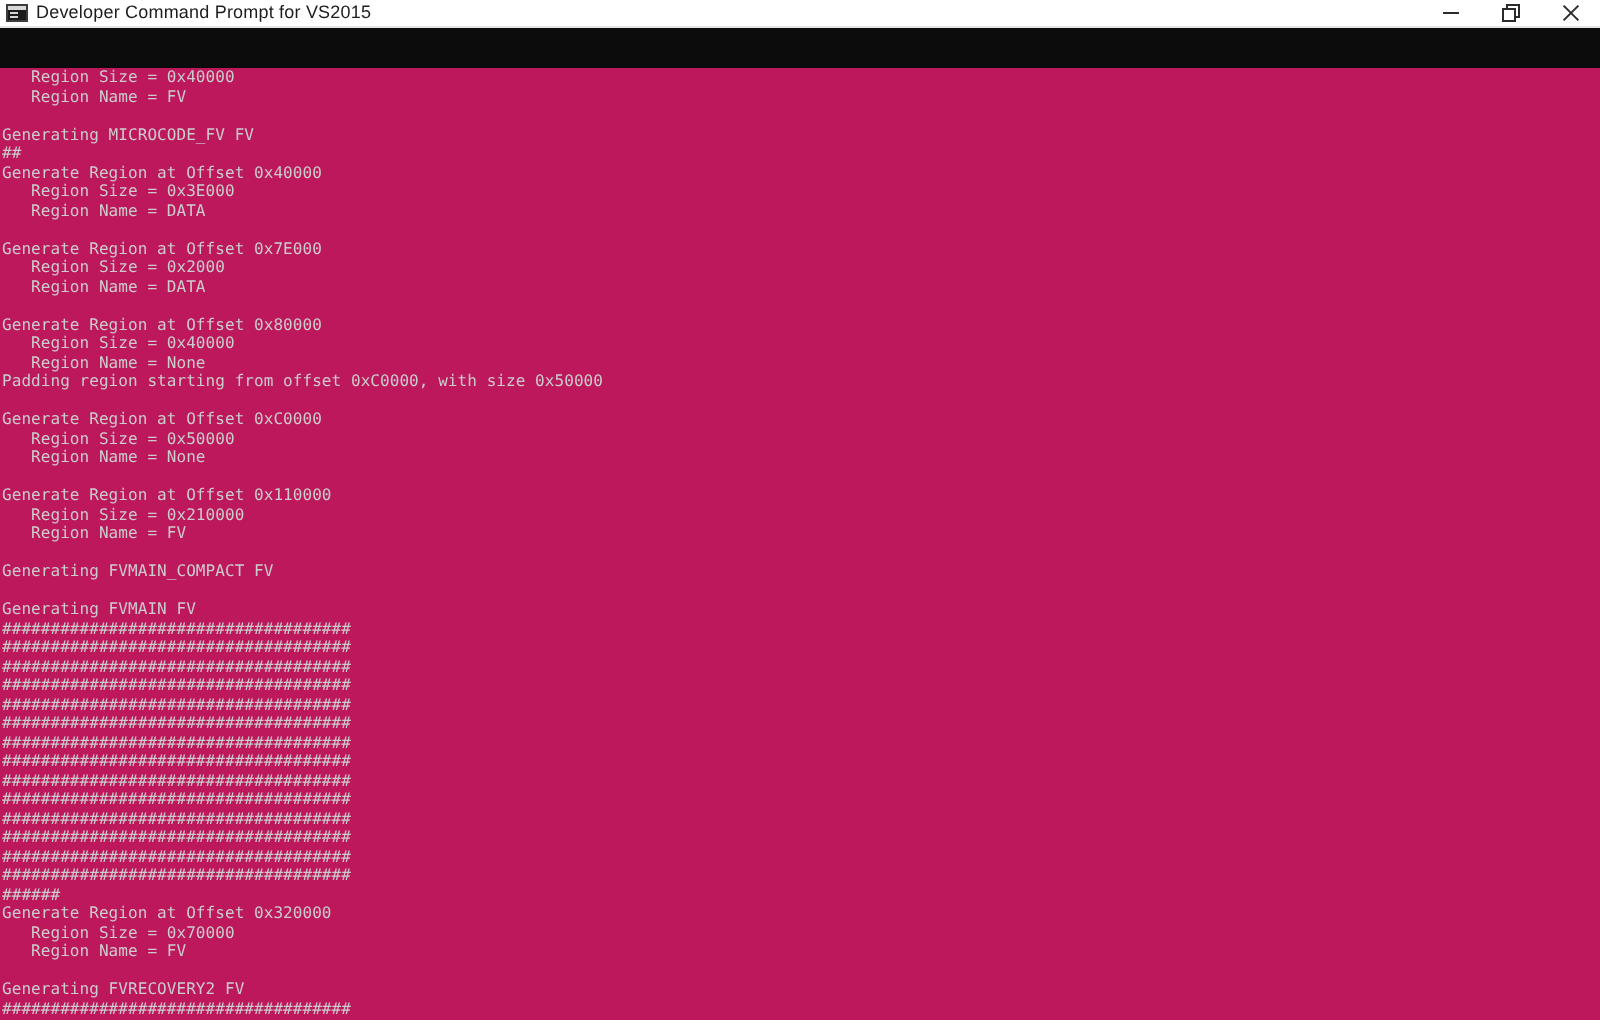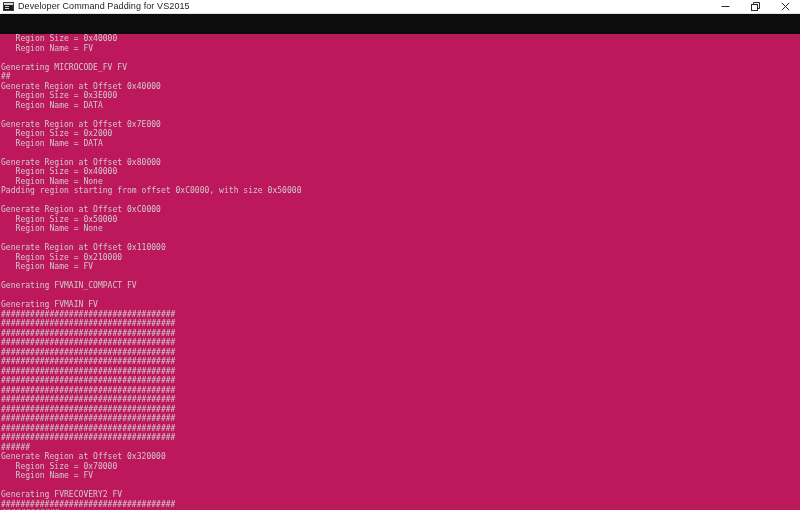--- a/index.html
+++ b/index.html
@@ -110,21 +110,21 @@
     -webkit-font-smoothing: none;
   }
 </style>
 </head>
 <body>
 
 <div id="app">
 
   <div class="titlebar">
     <span class="tb-icon"></span>
-    <span class="tb-title">Developer Command Padding for VS2015</span>
+    <span class="tb-title">Developer Command Prompt for VS2015</span>
     <div class="tb-buttons">
       <div class="tb-btn">
         <svg width="11" height="11" viewBox="0 0 11 11" aria-hidden="true">
           <line x1="1.5" y1="5.5" x2="9.5" y2="5.5" stroke="#2b2b2b" stroke-width="1"></line>
         </svg>
       </div>
       <div class="tb-btn">
         <svg width="11" height="11" viewBox="0 0 11 11" aria-hidden="true">
           <rect x="1.5" y="3.5" width="6" height="6" fill="none" stroke="#2b2b2b" stroke-width="1"></rect>
           <polyline points="3.5,3.5 3.5,1.5 9.5,1.5 9.5,7.5 7.5,7.5" fill="none" stroke="#2b2b2b" stroke-width="1"></polyline>

